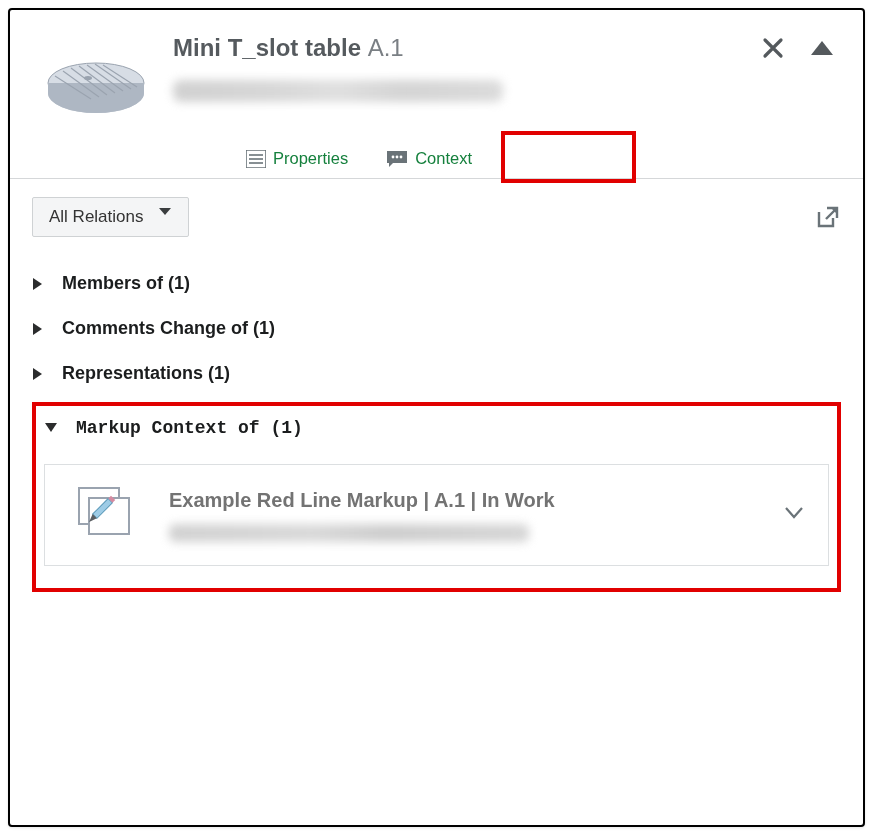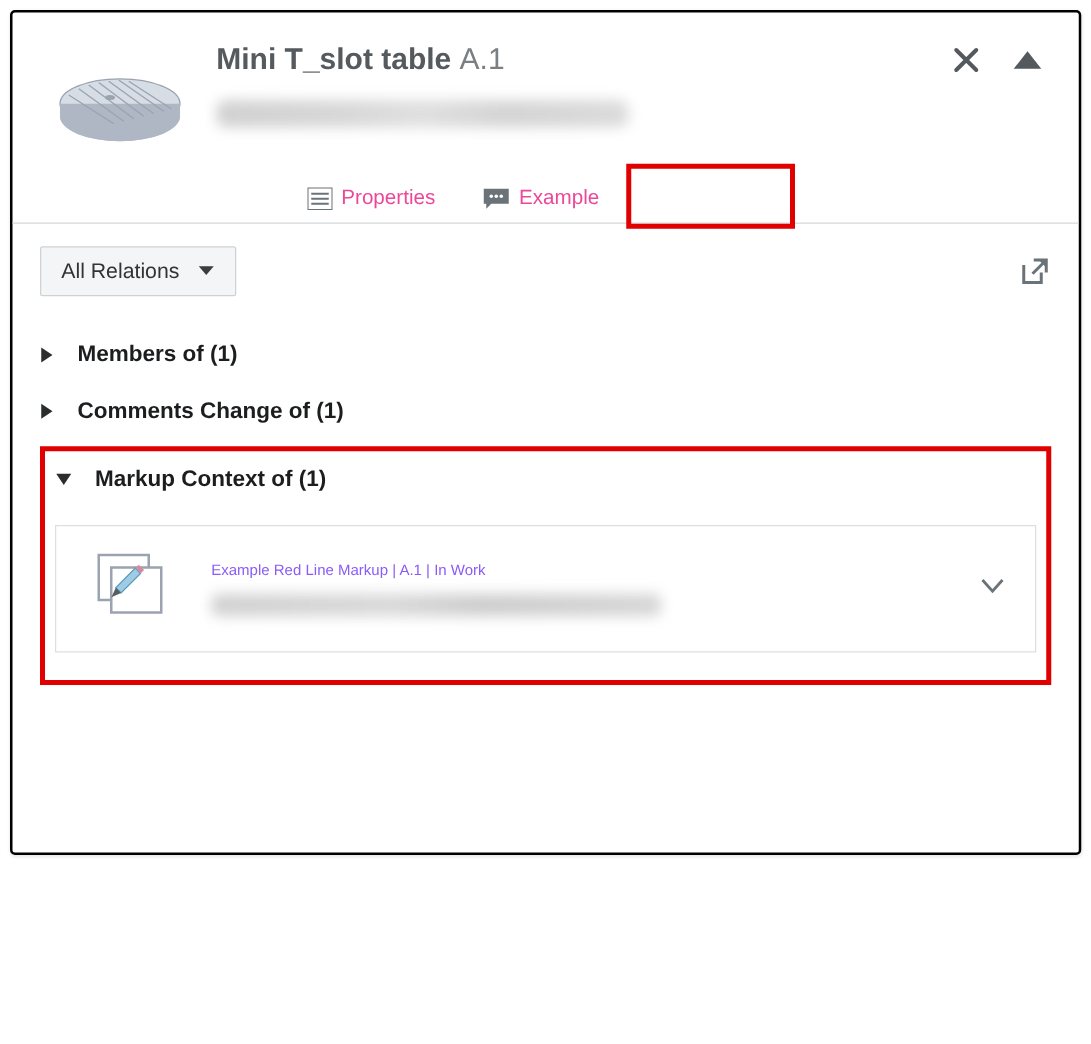--- a/index.html
+++ b/index.html
@@ -8,21 +8,21 @@
     padding: 8px;
     font-family: Arial, Helvetica, sans-serif;
     background: #ffffff;
     width: 873px;
   }
   .panel {
     border: 2px solid #000;
     border-radius: 4px;
     background: #fff;
     width: 857px;
-    height: 676px;
+    height: 819px;
     display: flex;
     flex-direction: column;
     box-shadow: 0 1px 3px rgba(0,0,0,0.1);
   }
   .header {
     display: flex;
     align-items: flex-start;
     padding: 20px 28px 12px 28px;
     position: relative;
   }
@@ -71,21 +71,21 @@
     gap: 26px;
     border-bottom: 1px solid #d5d7d9;
     padding-left: 230px;
     margin-top: -6px;
   }
   .tab {
     display:flex;
     align-items:center;
     gap: 7px;
     padding: 10px 6px 10px 6px;
-    color: #ec4899;
+    color: #15803d;
     font-size: 16.5px;
     cursor: pointer;
     position: relative;
   }
   .tab.active {
     color: #1b1d1e;
   }
   .tab.active::after {
     content:"";
     position:absolute;
@@ -104,21 +104,20 @@
     position: relative;
   }
   .filter-row {
     display:flex;
     align-items:center;
     justify-content: space-between;
     margin-bottom: 24px;
   }
   .filter-btn {
     display:flex;
-    align-items:center;
     gap: 14px;
     background:#f4f5f6;
     border:1px solid #cfd2d4;
     border-radius:2px;
     padding: 9px 16px;
     font-size: 17px;
     color:#333;
     cursor:pointer;
   }
   .open-icon { cursor:pointer; }
@@ -150,23 +149,24 @@
   }
   .markup-thumb {
     width: 90px;
     height: 72px;
     display:flex;
     align-items:center;
     justify-content:center;
   }
   .markup-info { flex:1; }
   .markup-title {
-    color:#8b5cf6;
-    font-size: 12px;
+    color:#737373;
+    font-size: 20px;
     cursor:pointer;
+    font-weight:bold;
   }
   .markup-blur {
     margin-top: 12px;
     height: 18px;
     width: 360px;
     filter: blur(5px);
     background: linear-gradient(90deg, #c2c2c2 0%, #cccccc 40%, #bdbdbd 60%, #c9c9c9 100%);
     border-radius: 6px;
     opacity:0.75;
   }
@@ -222,21 +222,21 @@
       </svg>
       <span>Properties</span>
     </div>
     <div class="tab">
       <svg width="22" height="18" viewBox="0 0 22 18">
         <path d="M1 1 H21 V13 H7 L3 17 V13 H1 Z" fill="#6a7378"></path>
         <circle cx="7" cy="7" r="1.4" fill="#fff"></circle>
         <circle cx="11" cy="7" r="1.4" fill="#fff"></circle>
         <circle cx="15" cy="7" r="1.4" fill="#fff"></circle>
       </svg>
-      <span>Example</span>
+      <span>Context</span>
     </div>
     <div class="tab-highlight" style="left:491px; top:-8px; width:135px; height:52px;"></div>
   </div>
 
   <div class="body">
     <div class="filter-row">
       <div class="filter-btn">
         <span>All Relations</span>
         <svg width="14" height="10" viewBox="0 0 14 10">
           <path d="M1 1 L7 8 L13 1 Z" fill="#3a3d3f"></path>
@@ -257,23 +257,29 @@
       <span><span>Members of</span> (<span>1</span>)</span>
     </div>
 
     <div class="section">
       <svg class="arrow" width="12" height="14" viewBox="0 0 12 14">
           <path d="M1 1 L10 7 L1 13 Z" fill="#2b2c2d"></path>
         </svg>
       <span><span>Comments Change of</span> (<span>1</span>)</span>
     </div>
 
+    <div class="section">
+      <svg class="arrow" width="12" height="14" viewBox="0 0 12 14">
+          <path d="M1 1 L10 7 L1 13 Z" fill="#2b2c2d"></path>
+        </svg>
+      <span><span>Representations</span> (<span>1</span>)</span>
+    </div>
 
     <div class="highlight-box">
-      <div class="section" style="padding-top:4px;">
+      <div class="section" style="padding-top:4px;font-family:Liberation Mono, monospace;">
         <svg class="arrow" width="14" height="12" viewBox="0 0 14 12">
             <path d="M1 1 L7 10 L13 1 Z" fill="#2b2c2d"></path>
           </svg>
         <span><span>Markup Context of</span> (<span>1</span>)</span>
       </div>
 
       <div class="markup-card">
         <div class="markup-thumb">
           <svg width="70" height="62" viewBox="0 0 70 62">
             <rect x="8" y="4" width="40" height="36" fill="#fff" stroke="#9aa3af" stroke-width="2"></rect>

